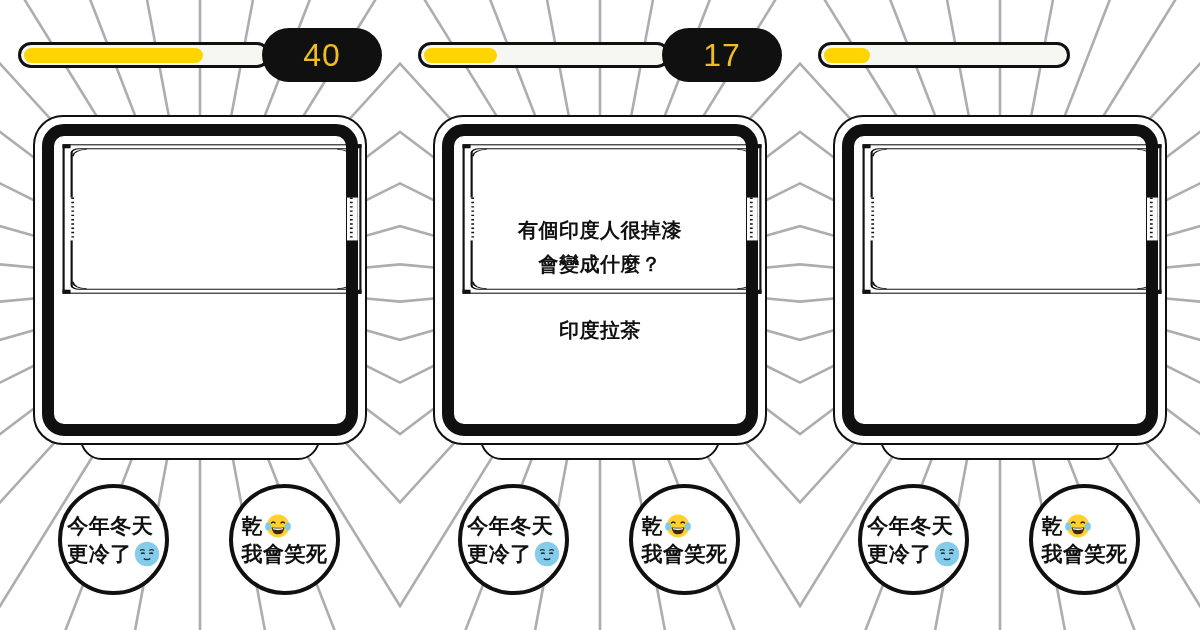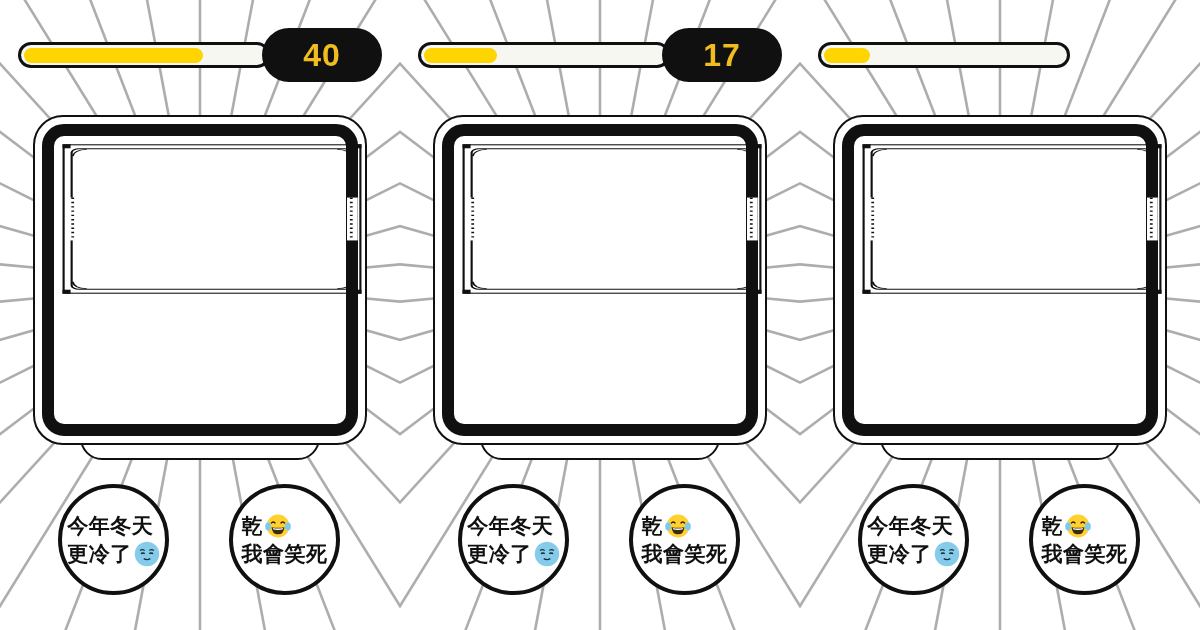--- a/index.html
+++ b/index.html
@@ -13,21 +13,21 @@
   .panel{position:relative;width:400px;height:630px;overflow:hidden;}
   .rays{position:absolute;inset:0;z-index:0;}
 
   
   .bar-row{position:absolute;left:18px;right:18px;top:28px;height:54px;z-index:4;}
   .track{position:absolute;left:0;top:14px;width:252px;height:26px;background:var(--track_bg);
          border:3px solid var(--ink);border-radius:14px;}
   .fill{position:absolute;left:2.5px;top:2.5px;bottom:2.5px;background:var(--yellow);border-radius:9px;}
   .pill{position:absolute;right:0;top:0;width:120px;height:54px;background:var(--ink);border-radius:27px;
         display:flex;align-items:center;justify-content:center;}
-  .pill span{color:var(--gold);font-size:32px;font-weight:700;letter-spacing:1px;}
+  .pill span{color:var(--gold);font-size:32px;font-weight:400;letter-spacing:1px;}
 
   
   .card-back{position:absolute;left:80px;top:300px;width:240px;height:160px;background:#fff;
              border:2px solid var(--ink);border-radius:22px;z-index:1;}
 
   
   .card{position:absolute;left:33px;top:115px;width:334px;height:330px;background:#fff;
         border:2px solid var(--ink);border-radius:30px;padding:7px;z-index:2;}
   .card-inner{position:relative;width:100%;height:100%;background:#fff;
               border:12px solid var(--ink);border-radius:22px;}
@@ -221,20 +221,30 @@
       <div class="pill">
         <span>17</span>
       </div>
     </div>
     <div class="card-back"></div>
     <div class="card">
       <div class="card-inner">
         <svg class="frame" preserveAspectRatio="none">
             <use href="#sym-frame"></use>
           </svg>
+        <div class="card-text">
+          <div class="qblock">
+            <div class="line">有個印度人很掉漆</div>
+            <div class="line">會變成什麼？</div>
+          </div>
+          <div class="ablock">
+            <div class="line">印度拉茶</div>
+            <div class="line"></div>
+          </div>
+        </div>
       </div>
     </div>
     <button class="vote vote-cold">
       <span class="vtext">
         <span class="vline">
             <span>今年冬天</span>
           </span>
         <span class="vline">
             <span>更冷了</span>
             <svg class="emoji">

